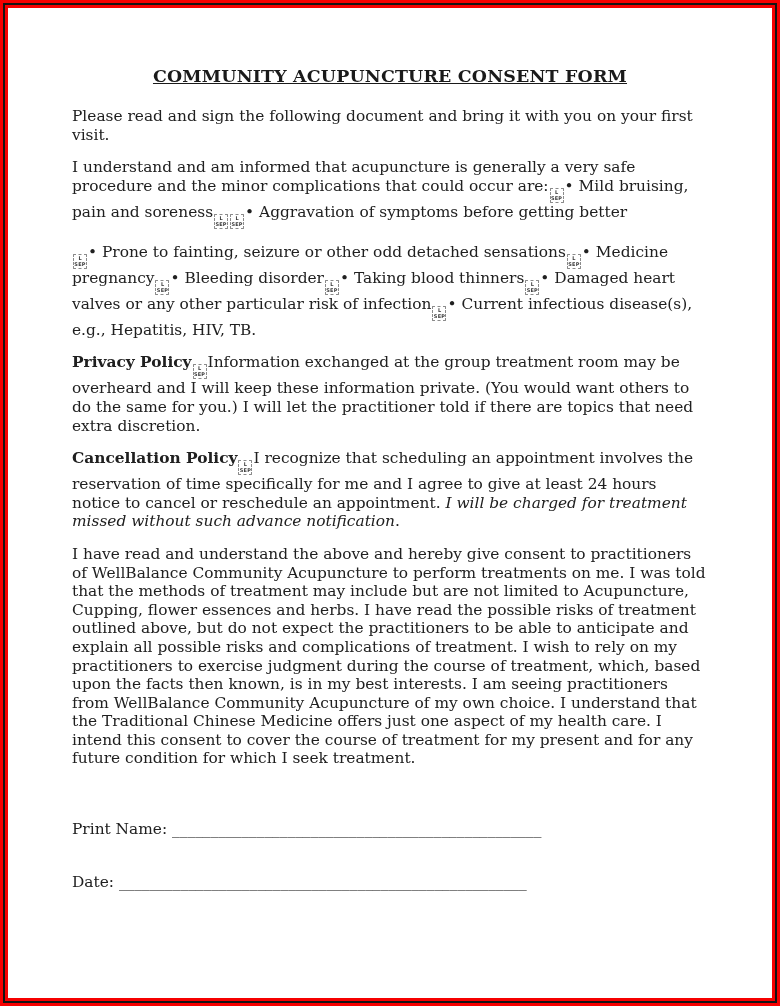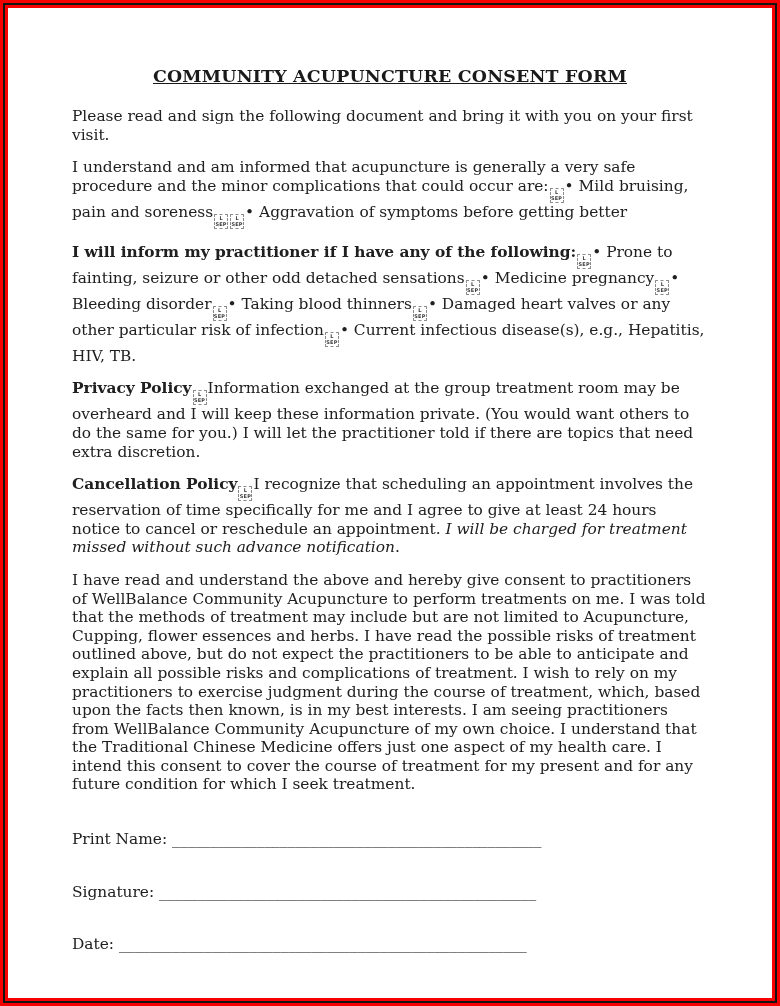--- a/index.html
+++ b/index.html
@@ -73,21 +73,21 @@
     margin: 0 1px;
     vertical-align: -3px;
     font-family: "DejaVu Sans", sans-serif;
     font-weight: bold;
     color: #3c3c3c;
     overflow: hidden;
   }
   .lsep .lt { font-size: 5px; line-height: 5px; }
   .lsep .lb { font-size: 5px; line-height: 6px; letter-spacing: 0.2px; }
 
-  .sigs { margin-top: 36px; }
+  .sigs { margin-top: 52px; }
   .sig { margin: 0; white-space: nowrap; }
   .sig + .sig { margin-top: 34px; }
   .sig-line { letter-spacing: 0; color: #2a2a2a; }
 </style>
 </head>
 <body>
 
 <div class="frame-red">
   <div class="frame-black">
     <div class="frame-red-inner">
@@ -98,21 +98,21 @@
             <p class="para"><span>I understand and am informed that acupuncture is generally a very safe procedure and the minor complications that could occur are:</span><span class="lsep">
                 <span class="lt">L</span>
                 <span class="lb">SEP</span>
               </span><span>• Mild bruising, pain and soreness</span><span class="lsep">
                 <span class="lt">L</span>
                 <span class="lb">SEP</span>
               </span><span class="lsep">
                 <span class="lt">L</span>
                 <span class="lb">SEP</span>
               </span><span>• Aggravation of symptoms before getting better</span></p>
-            <p class="para"><span class="b">I will inform my practitioner if I have any of the following:</span><span class="lsep">
+            <p class="para"><span class="lsep">
                 <span class="lt">L</span>
                 <span class="lb">SEP</span>
               </span><span>• Prone to fainting, seizure or other odd detached sensations</span><span class="lsep">
                 <span class="lt">L</span>
                 <span class="lb">SEP</span>
               </span><span>• Medicine pregnancy</span><span class="lsep">
                 <span class="lt">L</span>
                 <span class="lb">SEP</span>
               </span><span>• Bleeding disorder</span><span class="lsep">
                 <span class="lt">L</span>
@@ -129,19 +129,18 @@
                 <span class="lb">SEP</span>
               </span><span>Information exchanged at the group treatment room may be overheard and I will keep these information private. (You would want others to do the same for you.) I will let the practitioner told if there are topics that need extra discretion.</span></p>
             <p class="para"><span class="b">Cancellation Policy</span><span class="lsep">
                 <span class="lt">L</span>
                 <span class="lb">SEP</span>
               </span><span>I recognize that scheduling an appointment involves the reservation of time specifically for me and I agree to give at least 24 hours notice to cancel or reschedule an appointment. </span><span class="i">I will be charged for treatment missed without such advance notification</span><span>.</span></p>
             <p class="para"><span>I have read and understand the above and hereby give consent to practitioners of WellBalance Community Acupuncture to perform treatments on me. I was told that the methods of treatment may include but are not limited to Acupuncture, Cupping, flower essences and herbs. I have read the possible risks of treatment outlined above, but do not expect the practitioners to be able to anticipate and explain all possible risks and complications of treatment. I wish to rely on my practitioners to exercise judgment during the course of treatment, which, based upon the facts then known, is in my best interests. I am seeing practitioners from WellBalance Community Acupuncture of my own choice. I understand that the Traditional Chinese Medicine offers just one aspect of my health care. I intend this consent to cover the course of treatment for my present and for any future condition for which I seek treatment.</span></p>
           </div>
         <div class="sigs">
             <p class="sig"><span class="sig-label">Print Name: </span><span class="sig-line">________________________________________________</span></p>
-            <p class="sig"><span class="sig-label">Signature: </span><span class="sig-line">_________________________________________________</span></p>
             <p class="sig"><span class="sig-label">Date: </span><span class="sig-line">_____________________________________________________</span></p>
           </div>
       </div>
     </div>
   </div>
 </div>
 
 </body></html>

